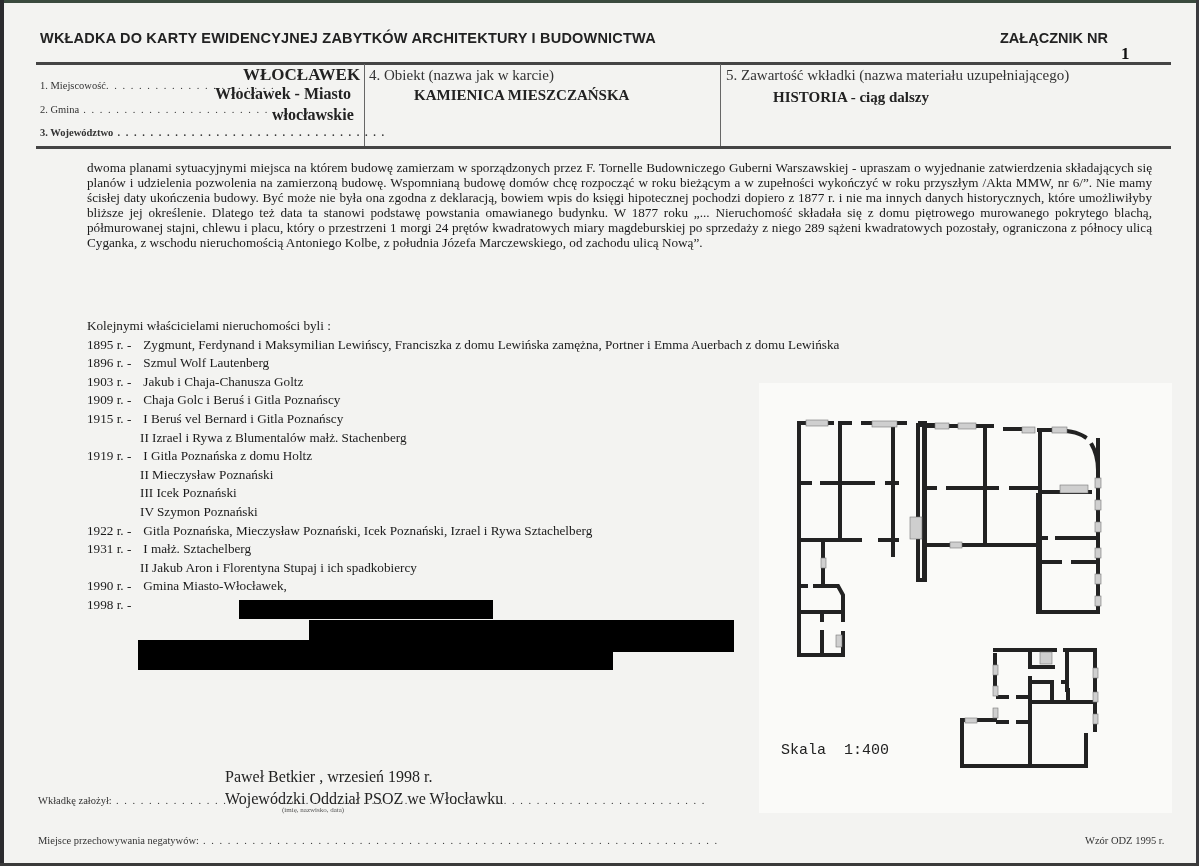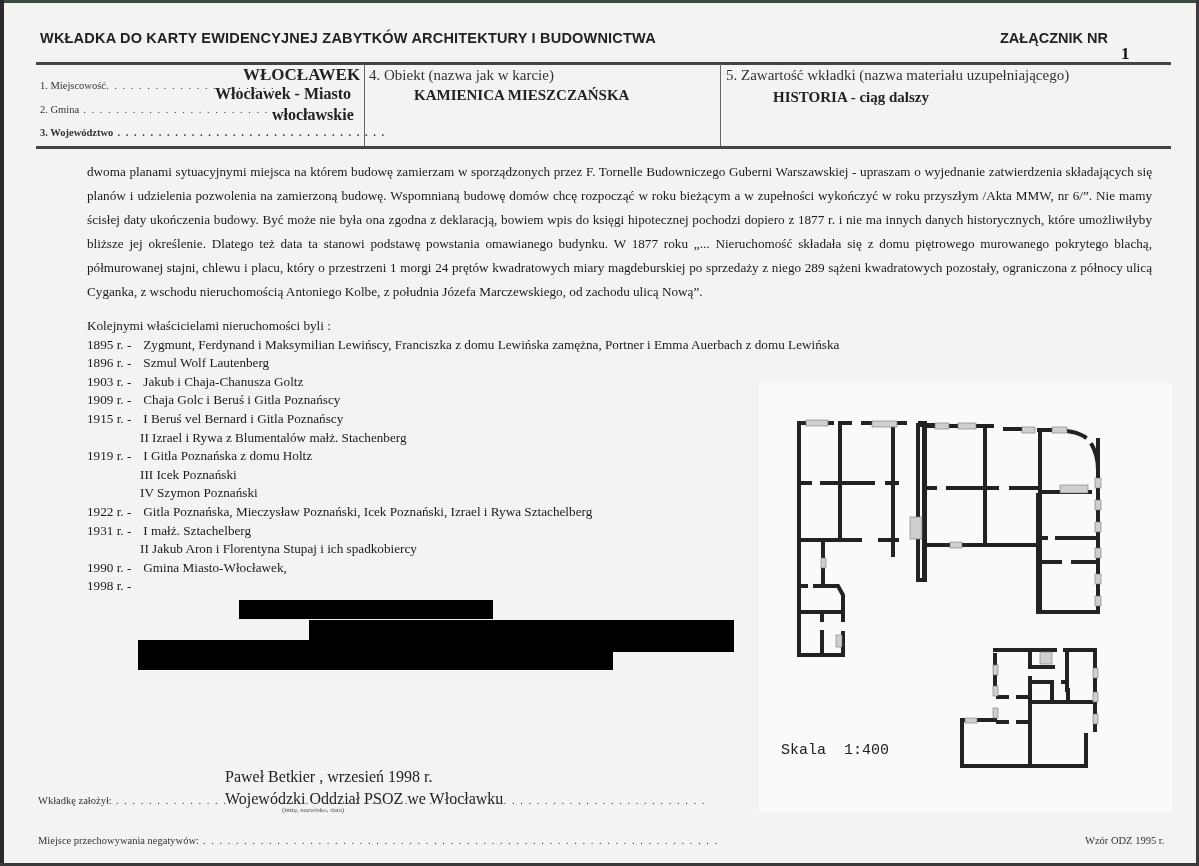--- a/index.html
+++ b/index.html
@@ -21,21 +21,21 @@
     .rule.top { top:62px; }
     .rule.bottom { top:146px; }
     .vline { position:absolute; top:64px; height:82px; width:1px; background:#666; }
 
     .field-label { position:absolute; font-size:10.5px; color:#333; white-space:nowrap; }
     .dots { letter-spacing:1.5px; }
     .field-value { position:absolute; font-weight:bold; font-size:16px; color:#222; right:auto; white-space:nowrap; }
     .box-caption { position:absolute; font-size:15px; color:#333; white-space:nowrap; }
     .box-value { position:absolute; font-weight:bold; font-size:15px; color:#222; white-space:nowrap; }
 
-    .body-text { position:absolute; left:87px; top:160px; width:1065px; font-size:13.2px; line-height:24px; text-align:justify; color:#1a1a1a; }
+    .body-text { position:absolute; left:87px; top:160px; width:1065px; font-size:13.2px; line-height:15px; text-align:justify; color:#1a1a1a; }
     .body-text p { margin:0; }
     .body-text p.last { text-align-last:left; }
 
     .owners { position:absolute; left:87px; top:317px; font-size:13.2px; line-height:18.6px; color:#1a1a1a; }
     .owner-row { white-space:nowrap; height:18.6px; position:relative; }
     .owner-row .yr { display:inline-block; width:53px; }
 
     .redact { position:absolute; background:#000; }
 
     .plan-panel { position:absolute; left:759px; top:383px; width:413px; height:430px; background:#fafaf8; }
@@ -91,20 +91,21 @@
 
 <div class="owners">
   <div class="owner-row">Kolejnymi właścicielami nieruchomości byli :</div>
   <div class="owner-row"><span class="yr">1895 r. -</span><span> Zygmunt, Ferdynand i Maksymilian Lewińscy, Franciszka z domu Lewińska zamężna, Portner i Emma Auerbach z domu Lewińska</span></div>
   <div class="owner-row"><span class="yr">1896 r. -</span><span> Szmul Wolf Lautenberg</span></div>
   <div class="owner-row"><span class="yr">1903 r. -</span><span> Jakub i Chaja-Chanusza Goltz</span></div>
   <div class="owner-row"><span class="yr">1909 r. -</span><span> Chaja Golc i Beruś i Gitla Poznańscy</span></div>
   <div class="owner-row"><span class="yr">1915 r. -</span><span> I  Beruś vel Bernard i Gitla  Poznańscy</span></div>
   <div class="owner-row"><span class="yr"></span><span style="padding-left:0;">II  Izrael i Rywa z Blumentalów małż. Stachenberg</span></div>
   <div class="owner-row"><span class="yr">1919 r. -</span><span> I  Gitla Poznańska z domu Holtz</span></div>
+  <div class="owner-row"><span class="yr"></span><span>II  Mieczysław Poznański</span></div>
   <div class="owner-row"><span class="yr"></span><span>III Icek Poznański</span></div>
   <div class="owner-row"><span class="yr"></span><span>IV Szymon Poznański</span></div>
   <div class="owner-row"><span class="yr">1922 r. -</span><span> Gitla Poznańska, Mieczysław Poznański, Icek Poznański, Izrael i Rywa Sztachelberg</span></div>
   <div class="owner-row"><span class="yr">1931 r. -</span><span> I  małż. Sztachelberg</span></div>
   <div class="owner-row"><span class="yr"></span><span>II  Jakub Aron i Florentyna Stupaj i ich spadkobiercy</span></div>
   <div class="owner-row"><span class="yr">1990 r. -</span><span> Gmina Miasto-Włocławek,</span></div>
   <div class="owner-row"><span class="yr">1998 r. -</span><span></span></div>
 </div>
 
 <div class="redact" style="left:239px; top:600px; width:254px; height:19px;"></div>

